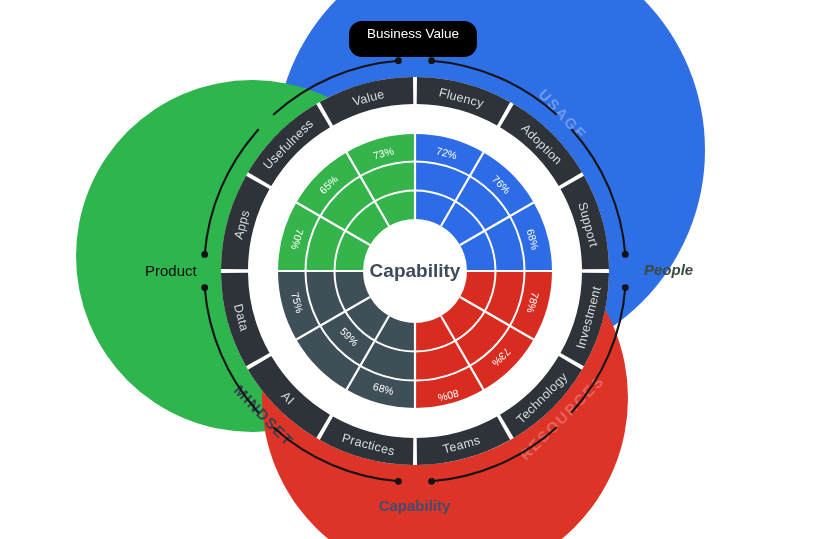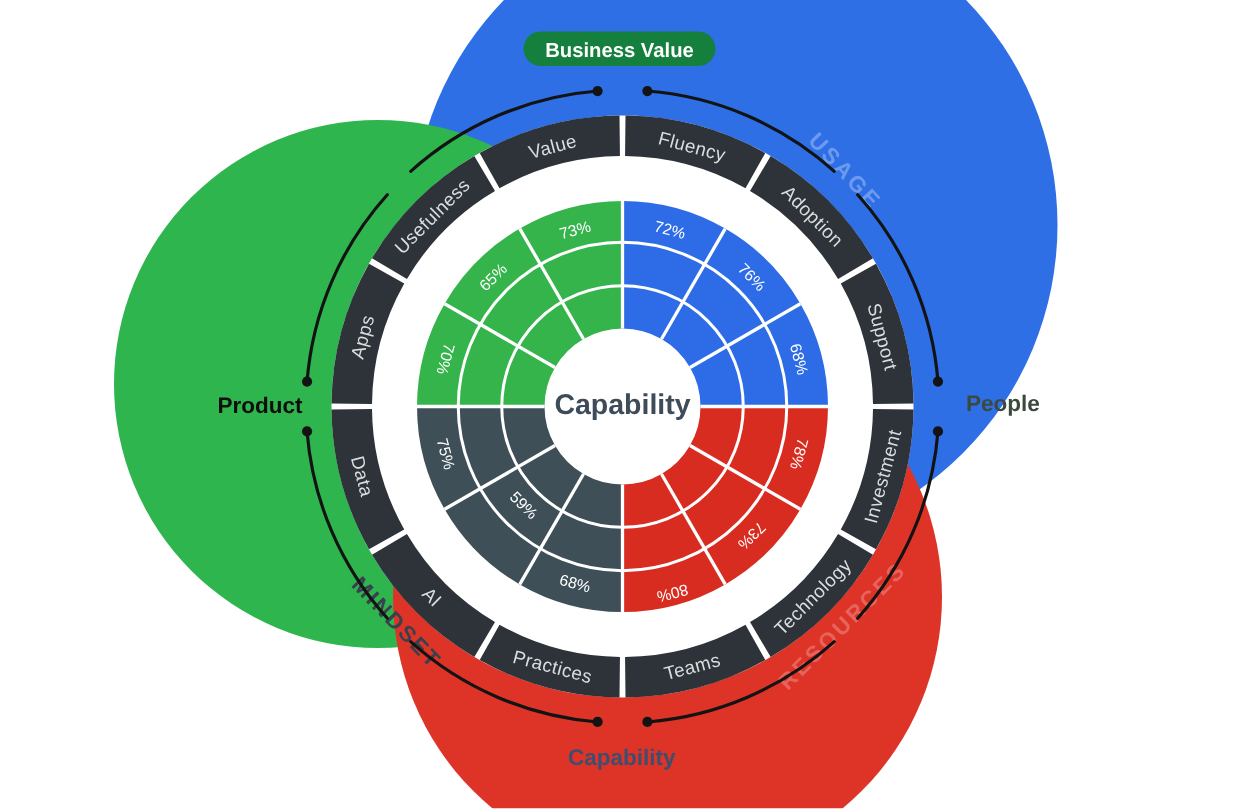--- a/index.html
+++ b/index.html
@@ -11,26 +11,26 @@
   .blob-green{left:76px;top:80px;width:352px;height:352px;
     background:radial-gradient(circle,#2fb54d 0%,#2fb54d 86%,rgba(47,181,77,0) 99%);}
   .blob-red{left:262px;top:215px;width:366px;height:366px;
     background:radial-gradient(circle,#de3428 0%,#de3428 86%,rgba(222,52,40,0) 99%);}
   .watermark{position:absolute;font-weight:bold;font-size:15px;letter-spacing:2px;
     text-align:center;white-space:nowrap;}
   .wm-usage{left:513px;top:106px;width:100px;transform:rotate(47deg);color:rgba(255,255,255,.30);}
   .wm-resources{left:492px;top:409px;width:140px;transform:rotate(-45deg);color:rgba(255,255,255,.24);}
   .wm-mindset{left:209px;top:407px;width:110px;transform:rotate(46deg);color:#39404e;letter-spacing:1.5px;}
   svg.wheel{position:absolute;left:0;top:0;}
-  .badge{position:absolute;left:349px;top:21px;width:128px;height:23px;line-height:25px;
-    background:#15803d;border-radius:13px;color:#fff;font-weight:bold;font-size:13.5px;
+  .badge{position:absolute;left:349px;top:21px;width:128px;height:36px;line-height:25px;
+    background:#000000;border-radius:13px;color:#fff;font-weight:normal;font-size:13.5px;
     text-align:center;}
   .axis-label{position:absolute;font-size:15px;white-space:nowrap;}
-  .lbl-product{left:145px;top:262px;font-weight:bold;color:#0e0e0e;}
-  .lbl-people{left:644px;top:261px;font-weight:600;color:#3c4a3e;}
+  .lbl-product{left:145px;top:262px;font-weight:normal;color:#0e0e0e;}
+  .lbl-people{left:644px;top:261px;font-weight:600;color:#3c4a3e;font-style:italic;}
   .lbl-capability{left:0;right:0;top:497px;text-align:center;font-weight:bold;color:#3f4e6e;}
   .center-label{position:absolute;left:415px;top:271px;transform:translate(-50%,-50%);
     font-size:19px;font-weight:bold;color:#3e4b59;white-space:nowrap;}
 </style>
 </head>
 <body>
 
 <div class="stage">
   <div class="blob blob-blue"></div>
   <div class="blob blob-green"></div>

